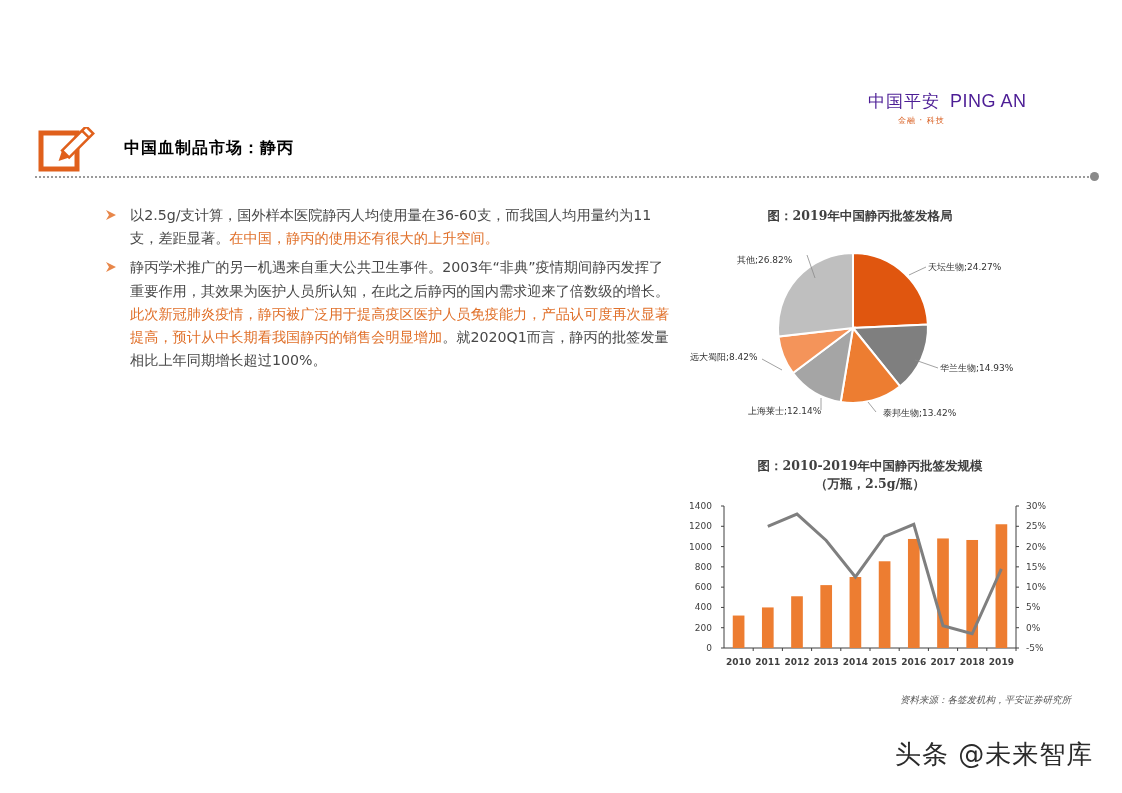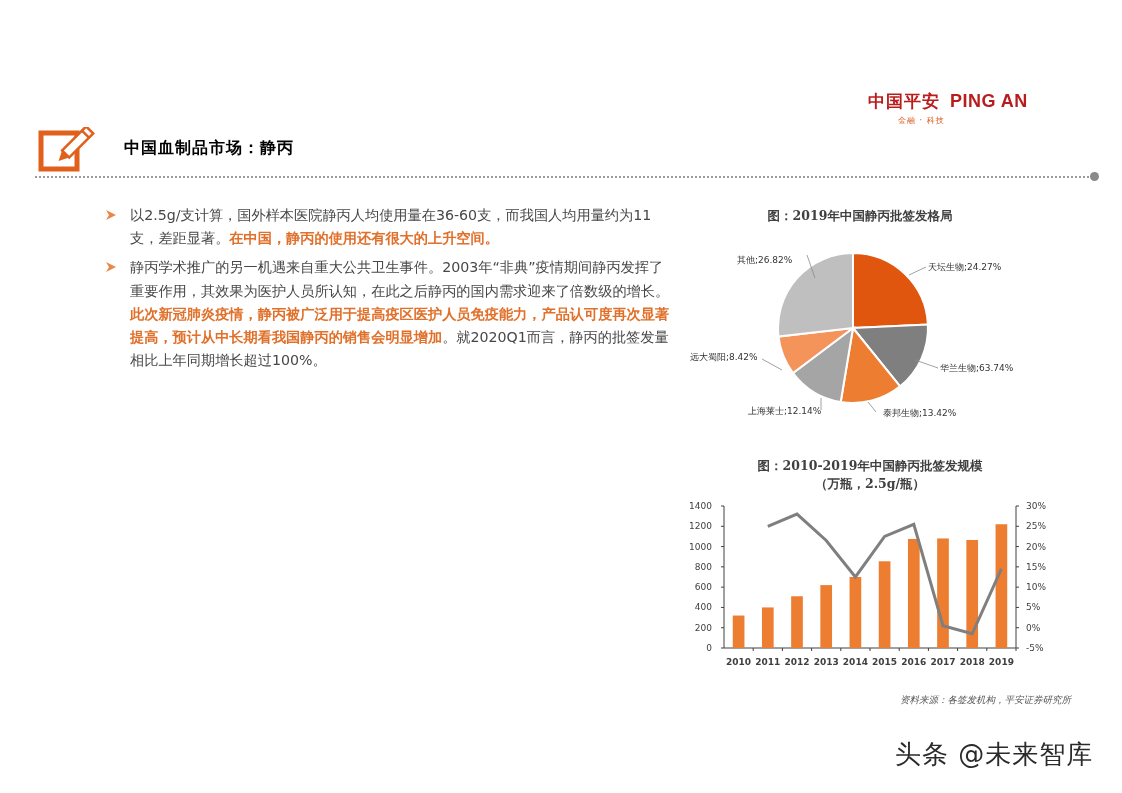--- a/index.html
+++ b/index.html
@@ -1,35 +1,35 @@
 <!DOCTYPE html>
 <html><head>
 <meta charset="utf-8">
 <style>
   * { box-sizing: border-box; margin: 0; padding: 0; }
   html, body { width: 1122px; height: 793px; background: #ffffff; overflow: hidden; }
   body { position: relative; font-family: "DejaVu Sans", "Liberation Sans", sans-serif; color: #3f3f3f; }
 
   .logo { position: absolute; left: 868px; top: 90px; width: 230px; }
-  .logo-main { display: flex; align-items: baseline; gap: 10px; color: #b91c1c; font-weight: bold; }
+  .logo-main { display: flex; align-items: baseline; gap: 10px; color: #4c1d95; font-weight: normal; }
   .logo-cn { font-size: 17px; letter-spacing: 1px; }
   .logo-en { font-family: "Liberation Sans", sans-serif; font-size: 18px; letter-spacing: 0.5px; }
   .logo-sub { font-size: 8px; color: #d85a1a; margin-left: 30px; margin-top: 2px; letter-spacing: 1px; }
 
   .title-icon { position: absolute; left: 38px; top: 127px; width: 58px; height: 46px; }
   .page-title { position: absolute; left: 124px; top: 138px; font-size: 16px; font-weight: bold; color: #000000; letter-spacing: 1px; }
   .divider { position: absolute; left: 35px; top: 176px; width: 1058px; height: 0; border-top: 2px dotted #9a9a9a; }
   .divider-dot { position: absolute; left: 1090px; top: 172px; width: 9px; height: 9px; border-radius: 50%; background: #8a8a8a; }
 
   .text-col { position: absolute; left: 104px; top: 204px; width: 572px; font-size: 14.2px; line-height: 23.2px; color: #474747; }
   .para { position: relative; margin-bottom: 6px; }
   .para.bullet { padding-left: 26px; }
   .para.indent { padding-left: 0; }
   .bullet-icon { position: absolute; left: 2px; top: 6px; width: 10px; height: 10px; }
-  .hl { color: #e0702a; font-weight: bold; }
+  .hl { color: #e0702a; font-weight: normal; }
   .hl-light { color: #e8874a; }
   .gap { height: 30px; }
 
   .chart-title { position: absolute; font-family: "DejaVu Serif", "Liberation Serif", serif; font-weight: bold; font-size: 12.5px; color: #404040; text-align: center; }
   .pie-wrap { position: absolute; left: 690px; top: 240px; width: 380px; height: 190px; }
   .pie-label { position: absolute; font-size: 9px; color: #333; white-space: nowrap; font-family: "DejaVu Sans", sans-serif; }
 
   .bar-wrap { position: absolute; left: 680px; top: 500px; width: 380px; height: 175px; }
   .axis-label { font-size: 9px; fill: #404040; font-family: "DejaVu Sans", sans-serif; }
   .xtick-label { font-size: 9px; fill: #404040; font-family: "DejaVu Sans", sans-serif; font-weight: bold; }
@@ -86,21 +86,21 @@
       <path d="M163,88 L102.9953683176521,132.9938237613316 A75,75 0 0 1 88.48984701118448,96.55786781758786 Z" fill="#f4945a" stroke="#ffffff" stroke-width="2"></path>
       <path d="M163,88 L88.48984701118448,96.55786781758786 A75,75 0 0 1 163,13 Z" fill="#bfbfbf" stroke="#ffffff" stroke-width="2"></path>
       <polyline points="219,35 236,27" stroke="#8a8a8a" fill="none" stroke-width="0.8"></polyline>
       <polyline points="225,120 248,128" stroke="#8a8a8a" fill="none" stroke-width="0.8"></polyline>
       <polyline points="178,162 186,172" stroke="#8a8a8a" fill="none" stroke-width="0.8"></polyline>
       <polyline points="131,158 131,170" stroke="#8a8a8a" fill="none" stroke-width="0.8"></polyline>
       <polyline points="92,130 72,119" stroke="#8a8a8a" fill="none" stroke-width="0.8"></polyline>
       <polyline points="117,15 125,38" stroke="#8a8a8a" fill="none" stroke-width="0.8"></polyline>
     </svg>
   <div class="pie-label" style="left:238px; top:21px;">天坛生物;24.27%</div>
-  <div class="pie-label" style="left:250px; top:122px;">华兰生物;63.74%</div>
+  <div class="pie-label" style="left:250px; top:122px;">华兰生物;14.93%</div>
   <div class="pie-label" style="left:193px; top:167px;">泰邦生物;13.42%</div>
   <div class="pie-label" style="left:58px; top:165px;">上海莱士;12.14%</div>
   <div class="pie-label" style="left:0px; top:111px;">远大蜀阳;8.42%</div>
   <div class="pie-label" style="left:47px; top:14px;">其他;26.82%</div>
 </div>
 
 <div class="chart-title" style="left:700px; top:458px; width:340px;">图：2010-2019年中国静丙批签发规模</div>
 <div class="chart-title" style="left:700px; top:476px; width:340px;">（万瓶，2.5g/瓶）</div>
 <div class="bar-wrap">
   <svg id="bar-svg" width="380" height="175" viewBox="0 0 380 175">

